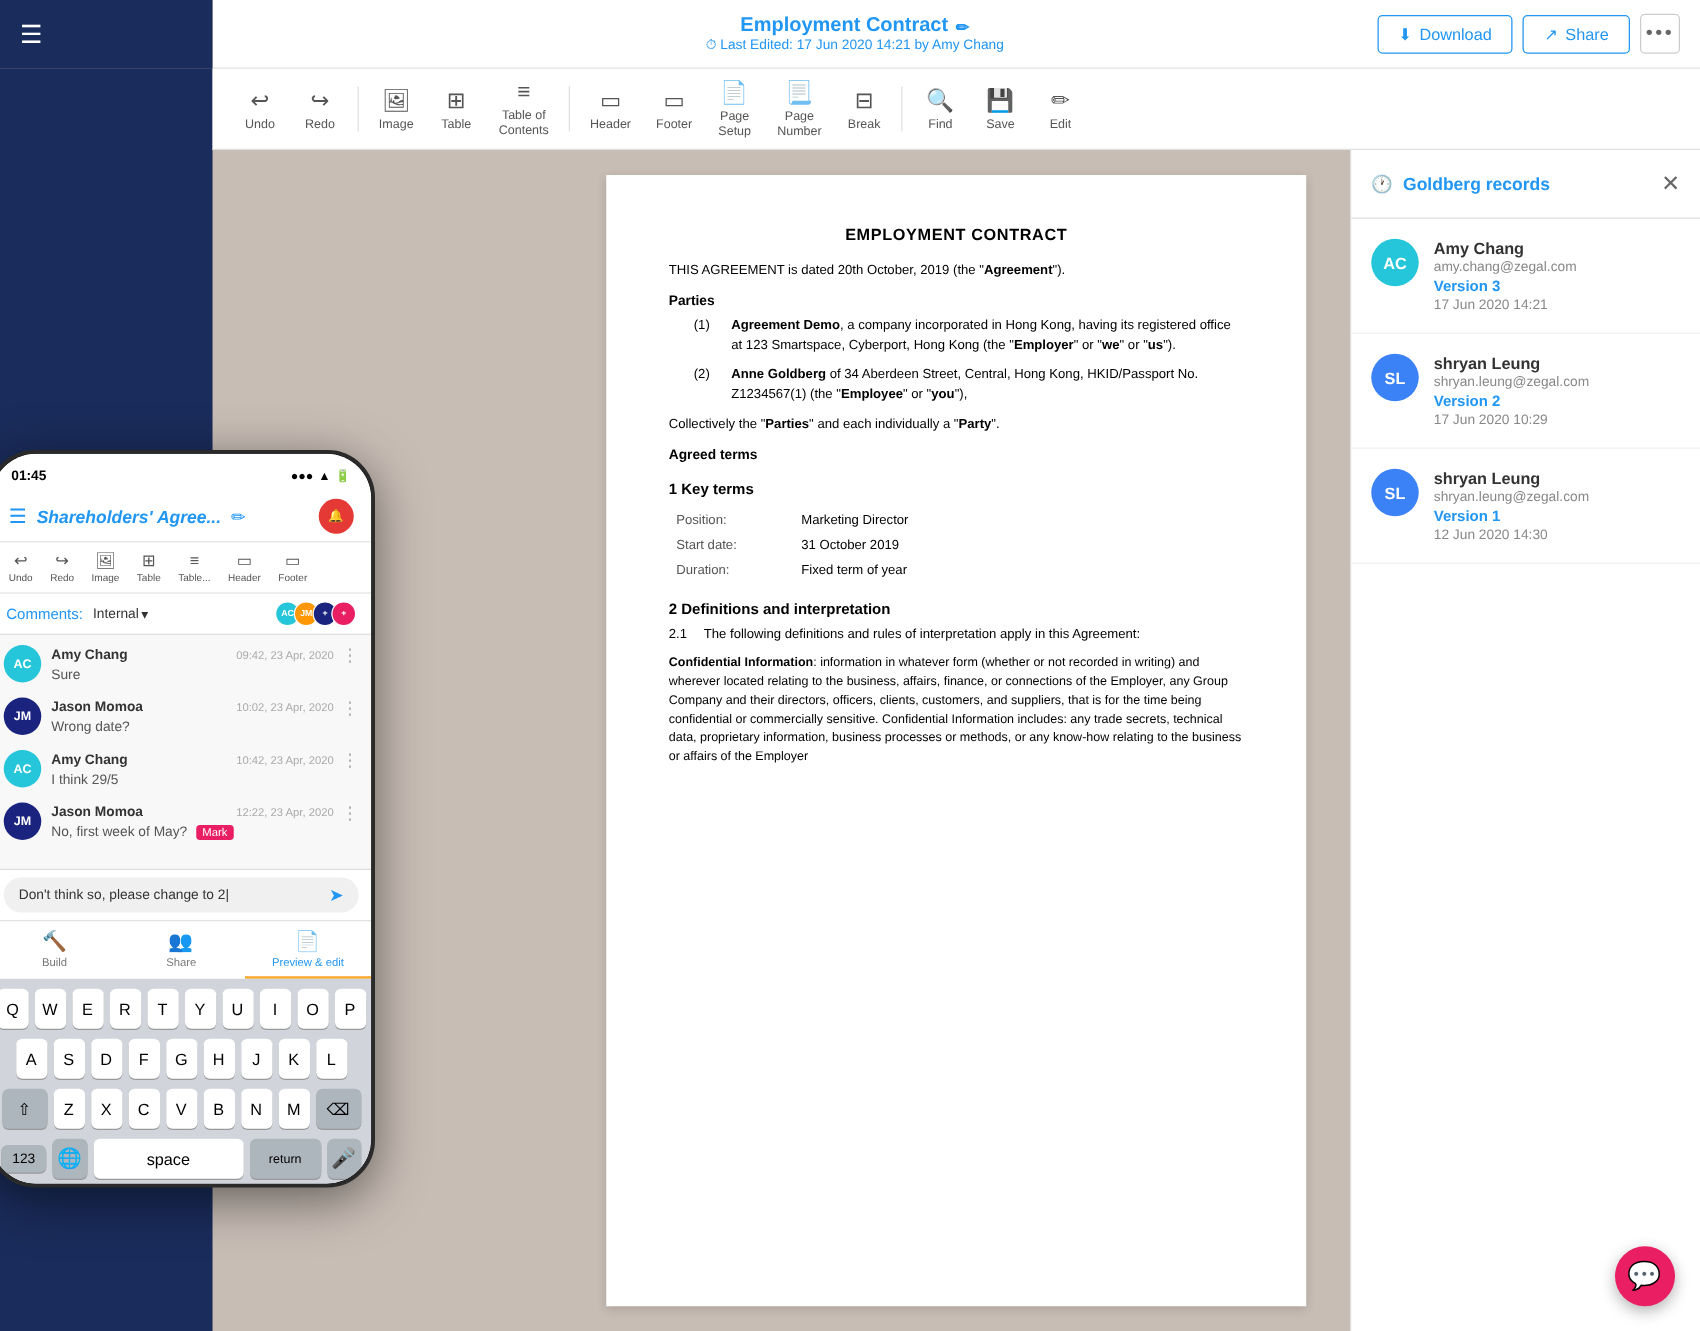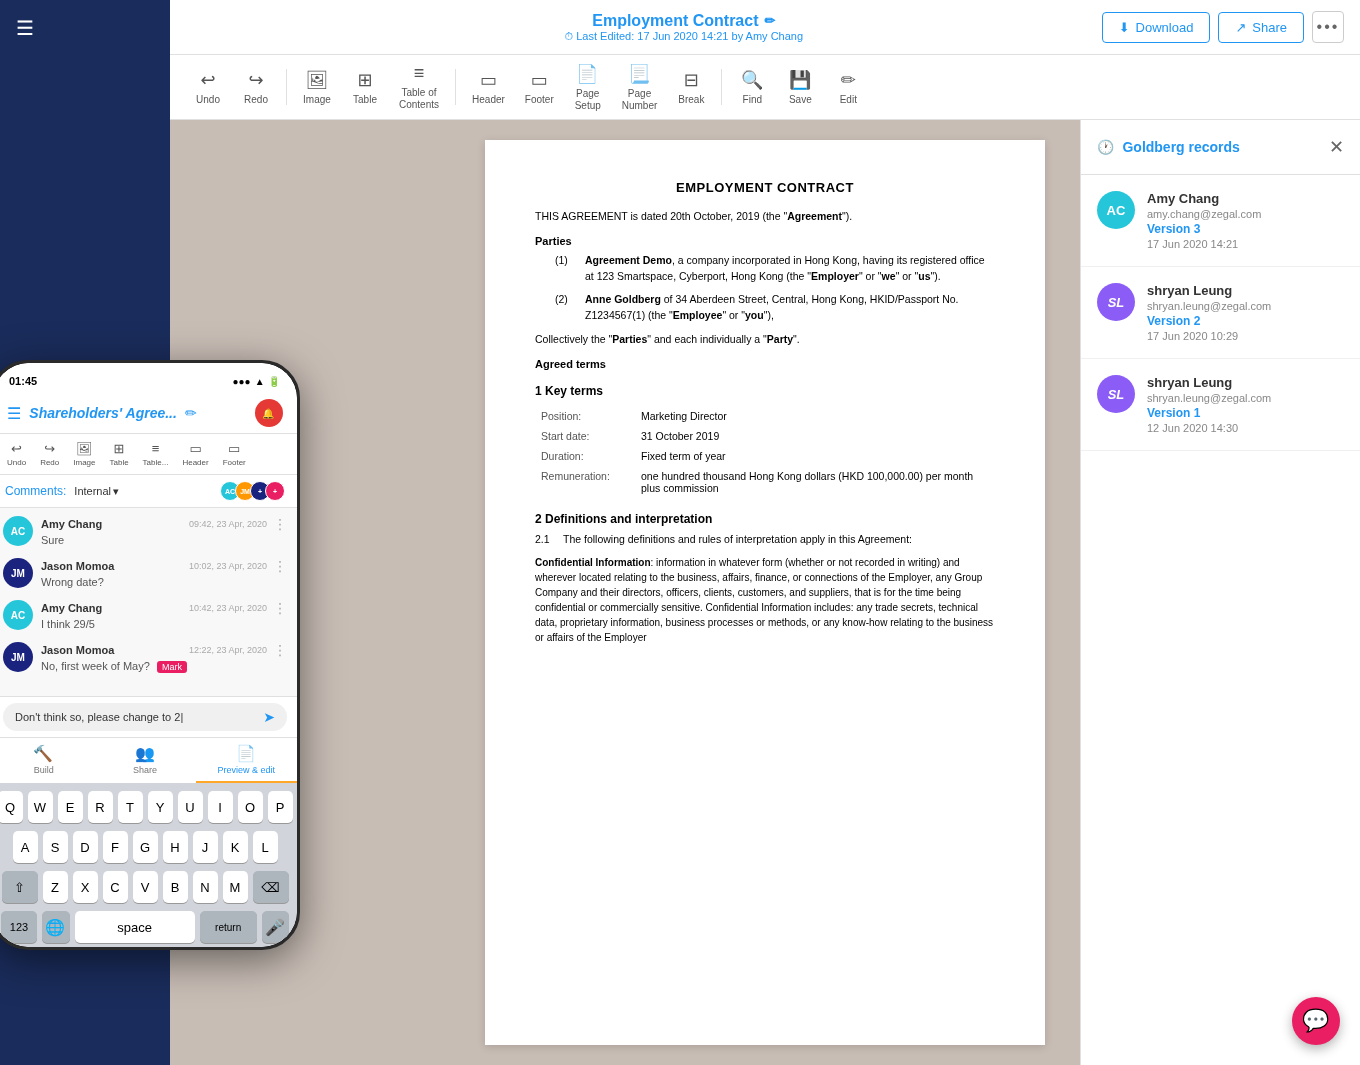--- a/index.html
+++ b/index.html
@@ -290,21 +290,21 @@
       border-radius: 50%;
       display: flex;
       align-items: center;
       justify-content: center;
       font-size: 13px;
       font-weight: bold;
       color: #fff;
       flex-shrink: 0;
     }
     .avatar-ac { background: #26C6DA; }
-    .avatar-sl { background: #8b5cf6; font-style: italic; }
+    .avatar-sl { background: #3b82f6; }
     .version-info {
       display: flex;
       flex-direction: column;
       gap: 2px;
     }
     .version-name {
       font-size: 13px;
       font-weight: 600;
       color: #333;
     }
@@ -597,21 +597,21 @@
       display: flex;
       justify-content: space-between;
       align-items: center;
       padding: 0 4px;
       gap: 5px;
     }
     .key-123 {
       background: #adb5bd;
       border-radius: 5px;
       width: 42px;
-      height: 32px;
+      height: 22px;
       display: flex;
       align-items: center;
       justify-content: center;
       font-size: 11px;
       box-shadow: 0 1px 0 #999;
     }
     .key-globe {
       background: #adb5bd;
       border-radius: 5px;
       width: 32px;
@@ -815,24 +815,20 @@
           <td>Marketing Director</td>
         </tr>
         <tr>
           <td>Start date:</td>
           <td>31 October 2019</td>
         </tr>
         <tr>
           <td>Duration:</td>
           <td>Fixed term of  year</td>
         </tr>
-        <tr>
-          <td>Remuneration:</td>
-          <td>one hundred thousand Hong Kong dollars (HKD 100,000.00) per month plus commission</td>
-        </tr>
       </tbody>
         </table>
 
       <p class="section-heading">2    Definitions and interpretation</p>
 
       <div class="sub-section">
         <span class="sub-num">2.1</span>
         <span>The following definitions and rules of interpretation apply in this Agreement:</span>
       </div>
 

